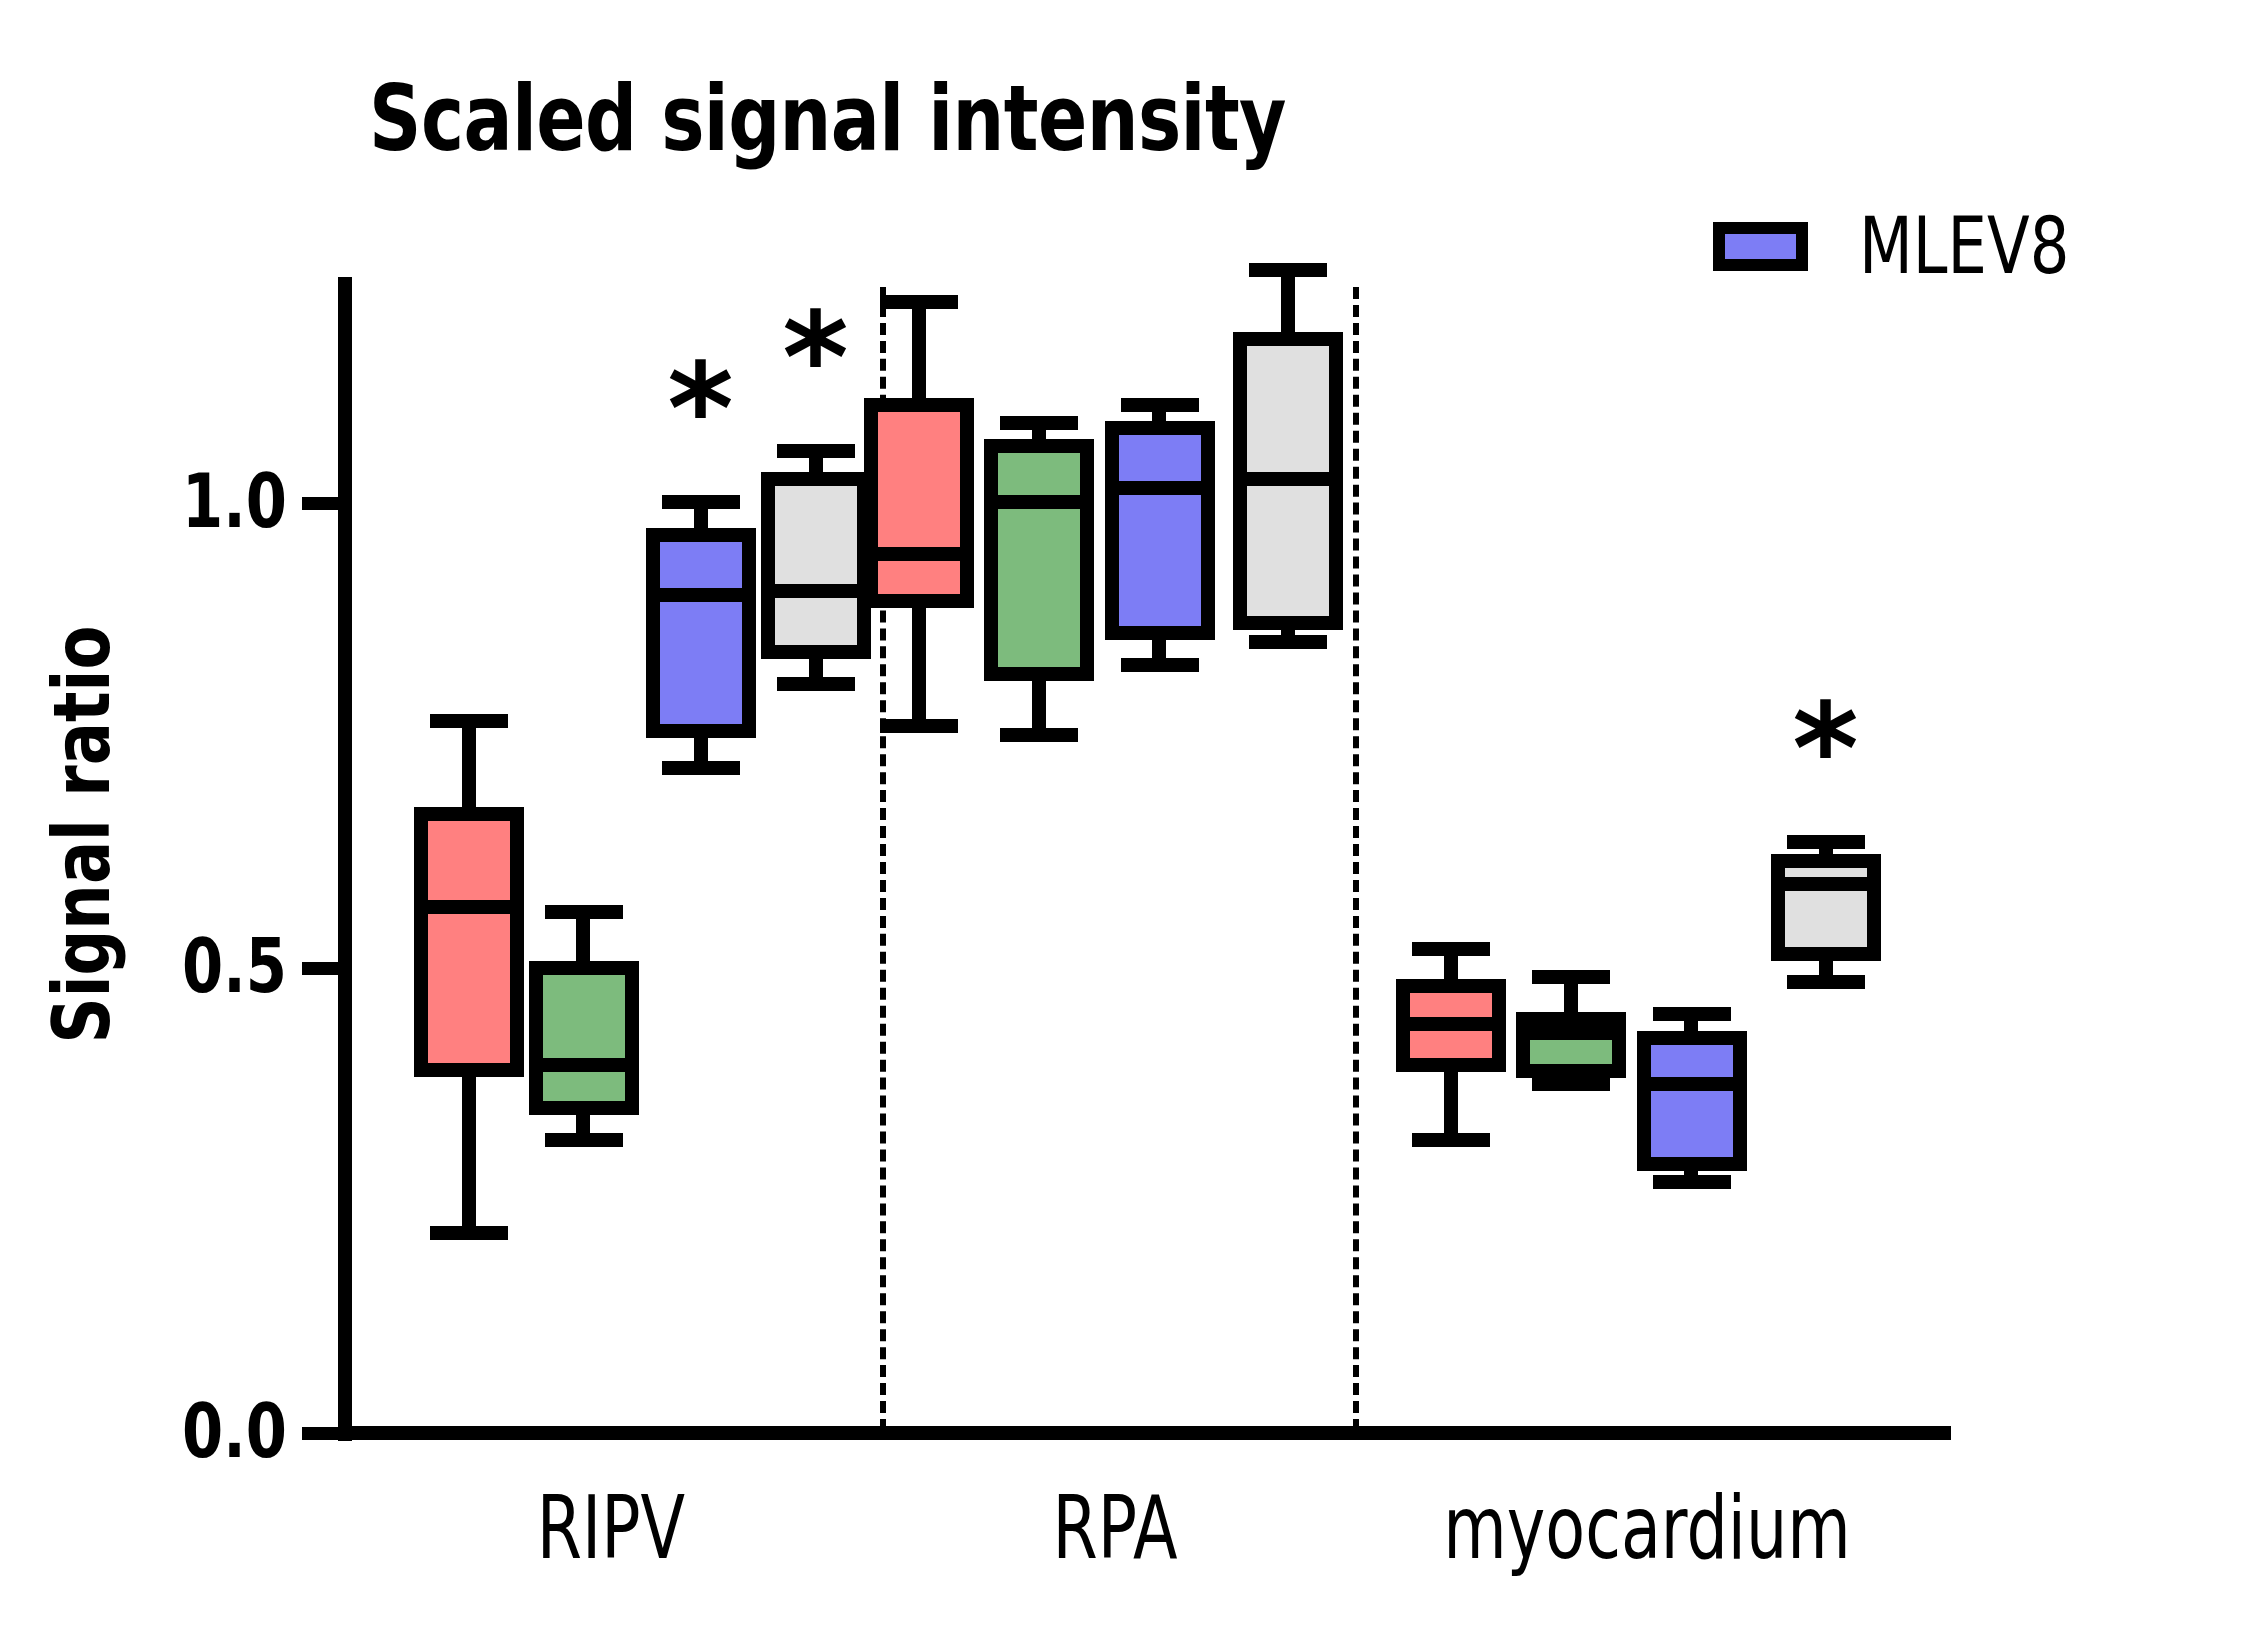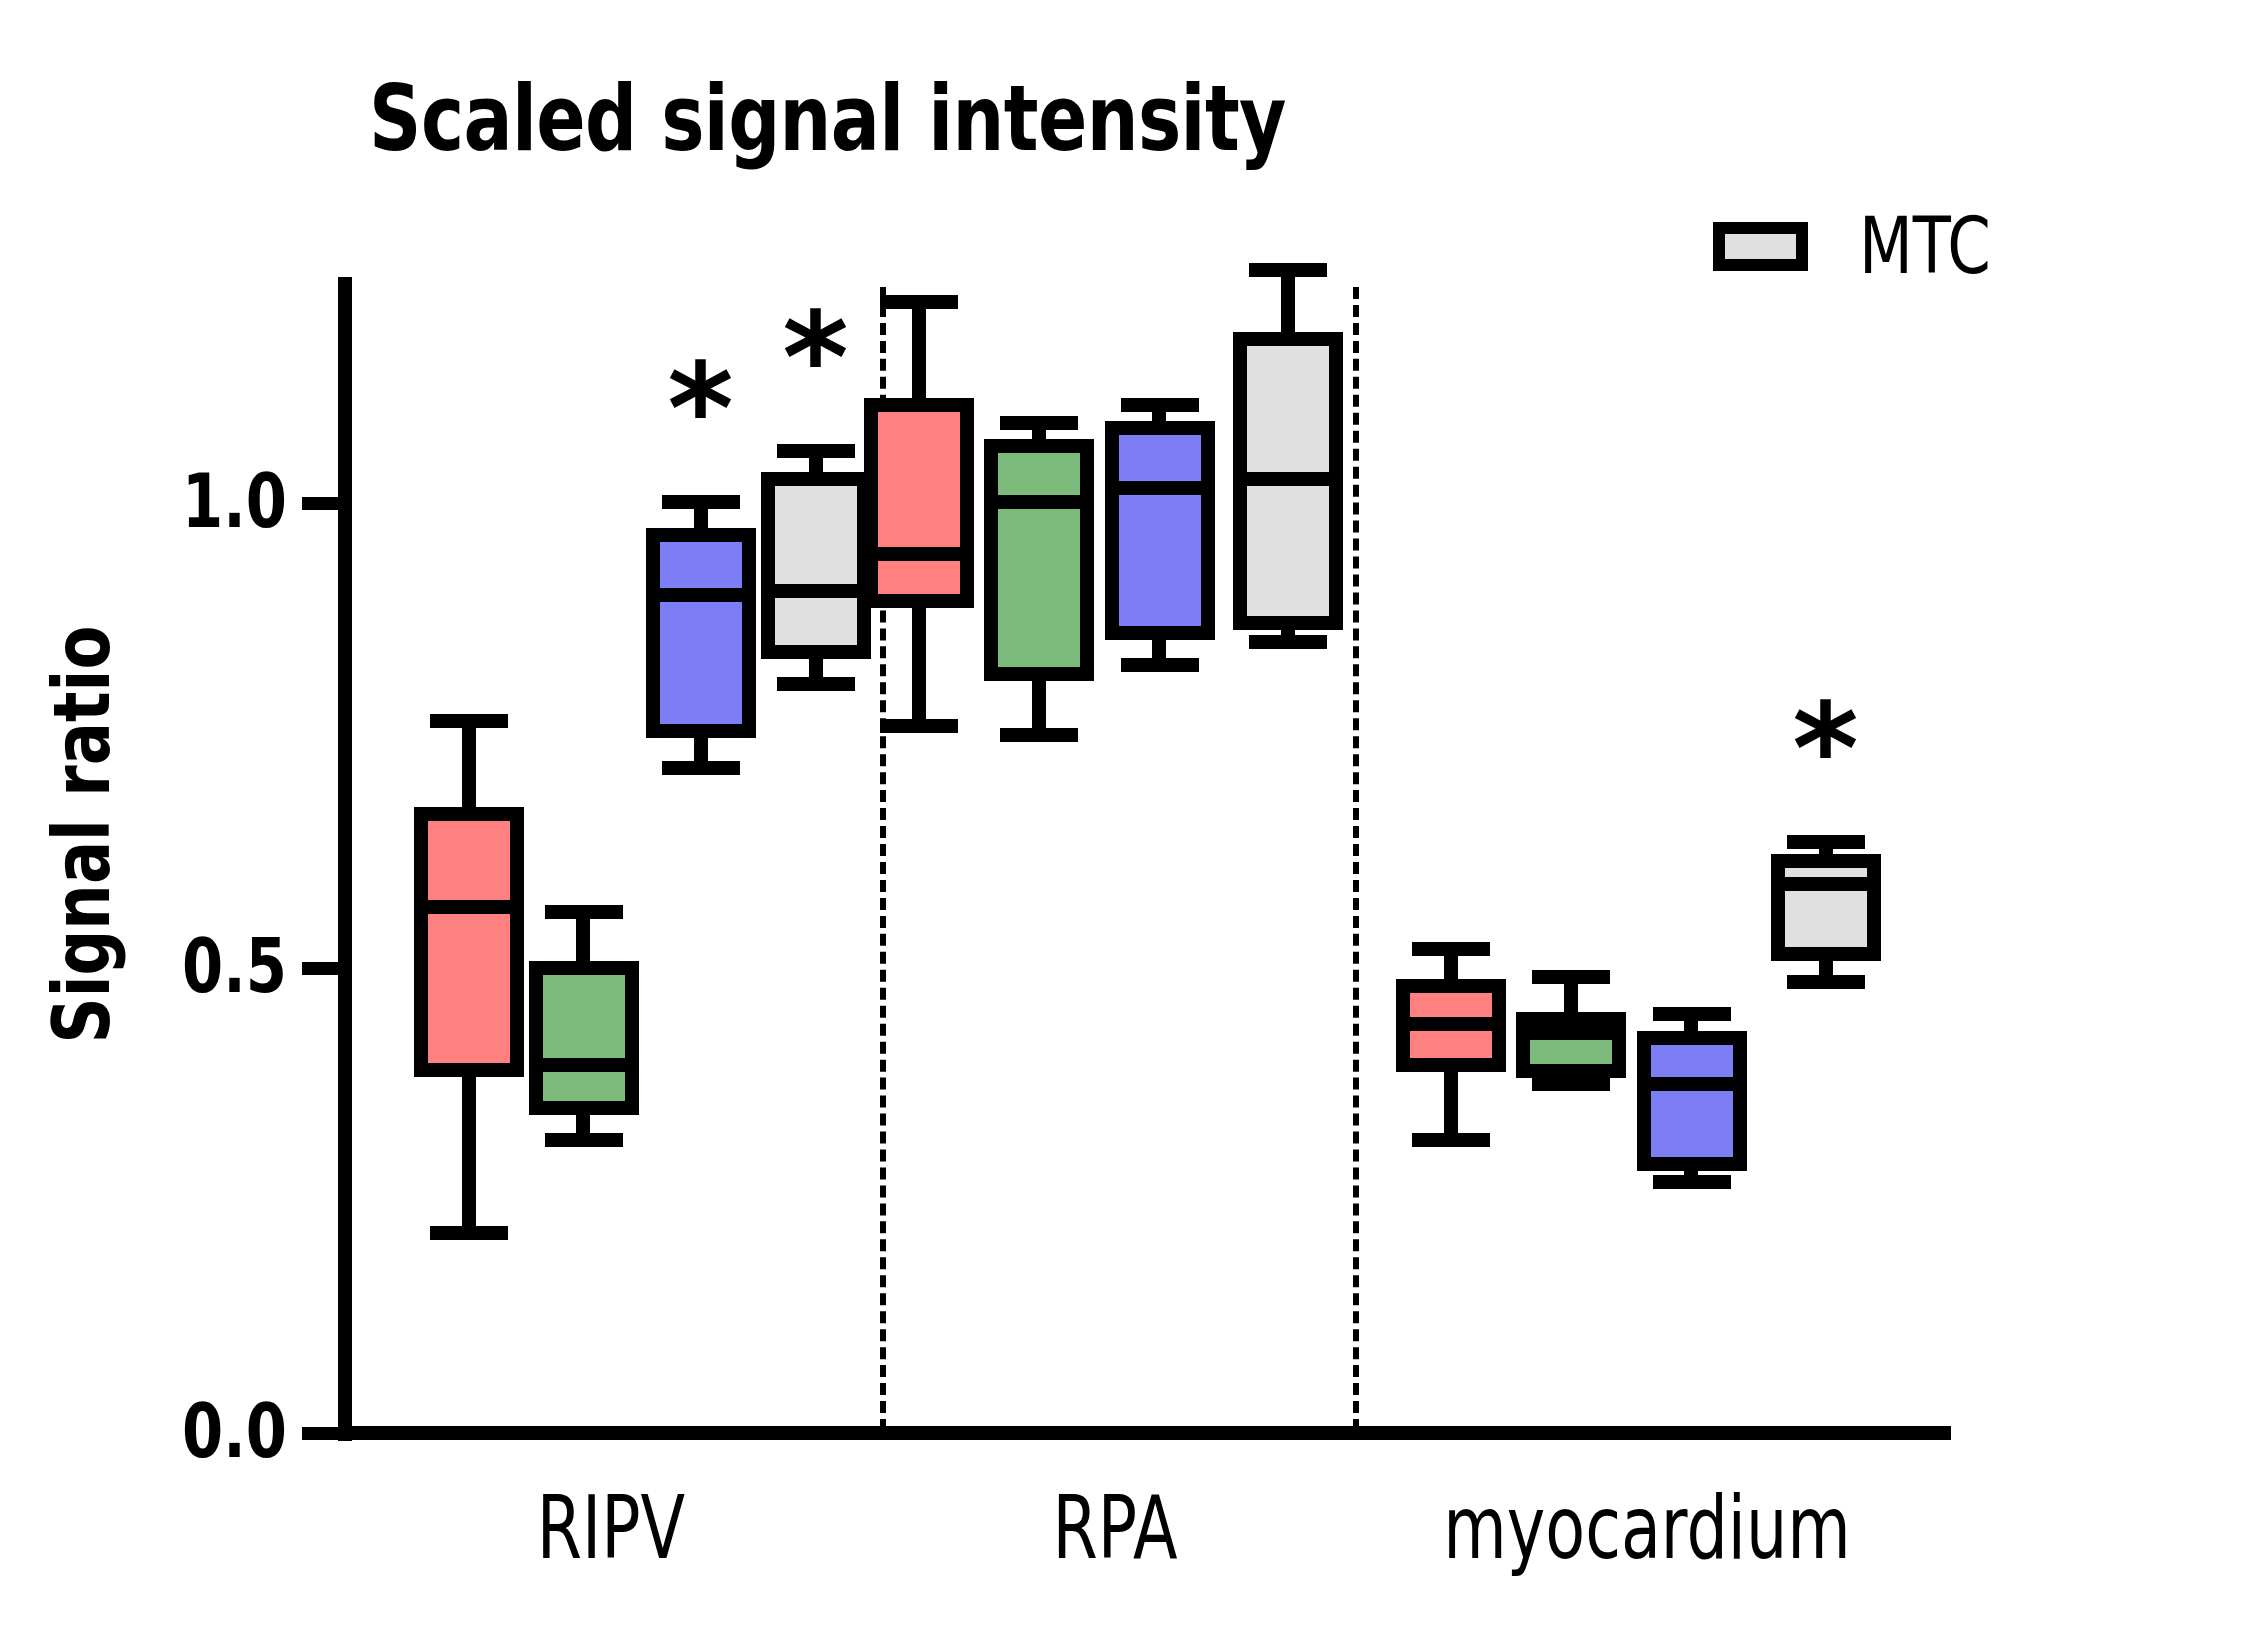--- a/index.html
+++ b/index.html
@@ -310,19 +310,19 @@
       <div class="x-cat-label" style="width: 642px; left: 1326px;">myocardium</div>
     </div>
   <div id="sig-marks">
       <div class="sig-star" style="left: 650px; top: 346px;">*</div>
       <div class="sig-star" style="left: 765px; top: 295px;">*</div>
       <div class="sig-star" style="left: 1775px; top: 686px;">*</div>
     </div>
 
   <div id="legend">
       <div class="legend-row">
-        <div class="legend-swatch" style="background: rgb(224, 224, 224);"></div>
-        <div class="legend-label">MTC</div>
+        <div class="legend-swatch" style="background: rgb(125, 125, 245);"></div>
+        <div class="legend-label">MLEV8</div>
       </div>
     </div>
 
 </div>
 
 
 </body></html>

